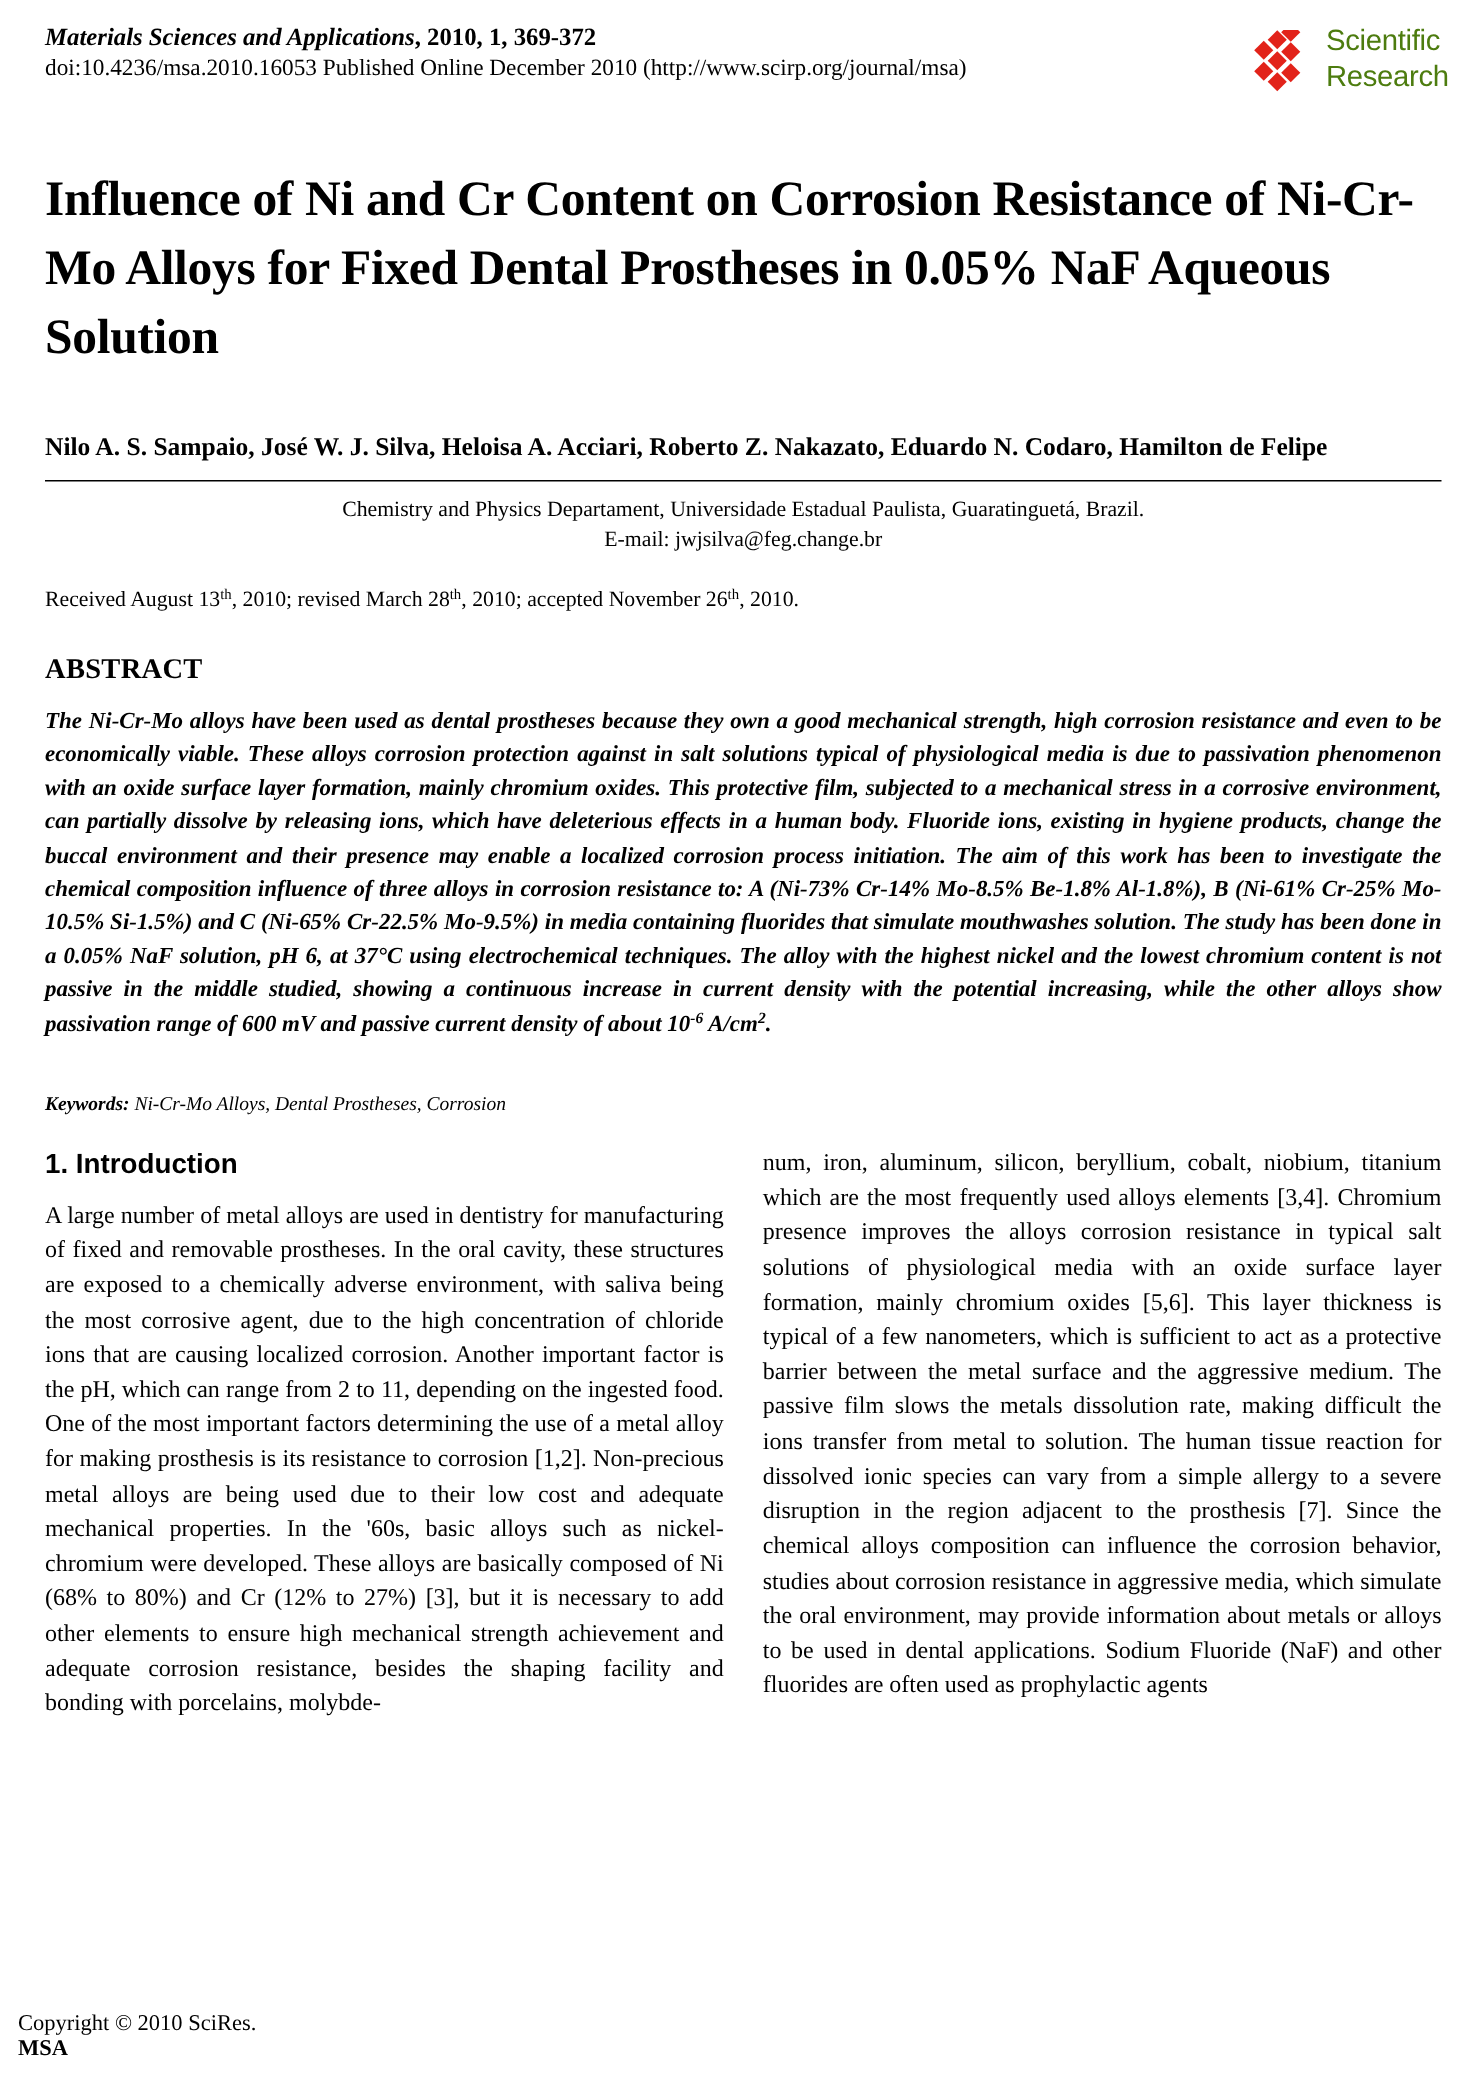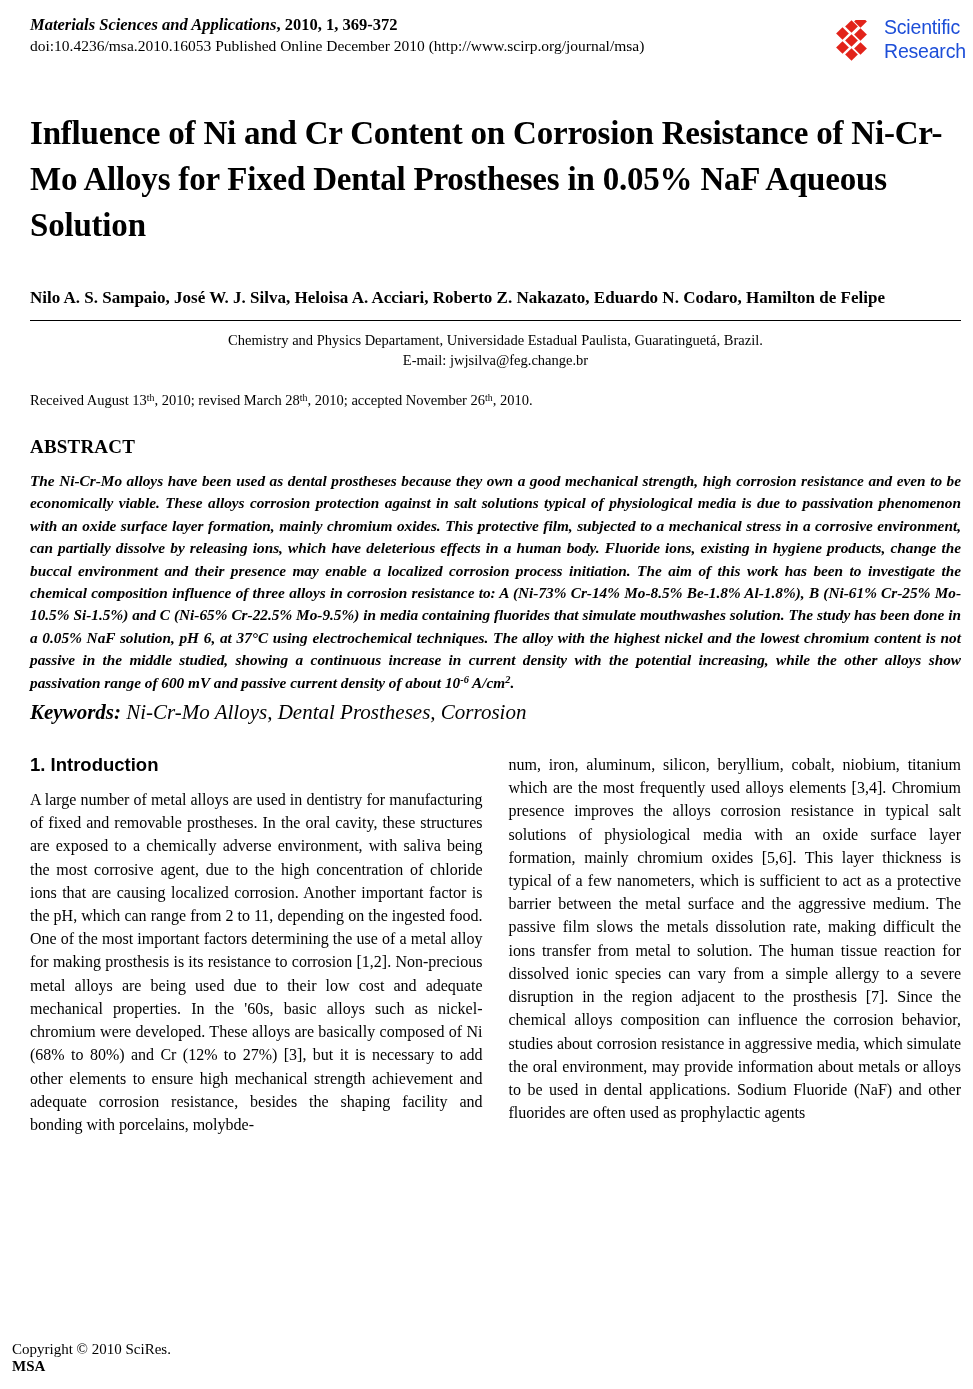--- a/index.html
+++ b/index.html
@@ -61,21 +61,21 @@
     width: 44px;
     height: 42px;
   }
   .logo-words {
     position: absolute;
     left: 56px;
     top: 0px;
     font-family: "Liberation Sans", "DejaVu Sans", sans-serif;
     font-size: 19.5px;
     line-height: 24px;
-    color: #1d4ed8;
+    color: #4d7c0f;
     letter-spacing: -0.2px;
   }
 
   
   .doc-title {
     margin: 38px 0 0 0;
     font-size: 33px;
     line-height: 46px;
     font-weight: bold;
     letter-spacing: -0.2px;
@@ -120,32 +120,32 @@
   }
   .abstract-body {
     margin-top: 12px;
     font-size: 15.3px;
     line-height: 22.4px;
     font-style: italic;
     text-align: justify;
     font-weight: 600;
   }
   .keywords {
-    margin-top: 7px;
-    font-size: 21px;
+    margin-top: 31px;
+    font-size: 13px;
     line-height: 22px;
     font-style: italic;
   }
   .keywords b {
     font-weight: bold;
   }
 
   
   .columns {
-    margin-top: 30px;
+    margin-top: 17px;
     display: flex;
     gap: 26px;
   }
   .col {
     width: 473px;
   }
   .col-head {
     font-family: "Liberation Sans", "DejaVu Sans", sans-serif;
     font-size: 18.5px;
     line-height: 24px;

